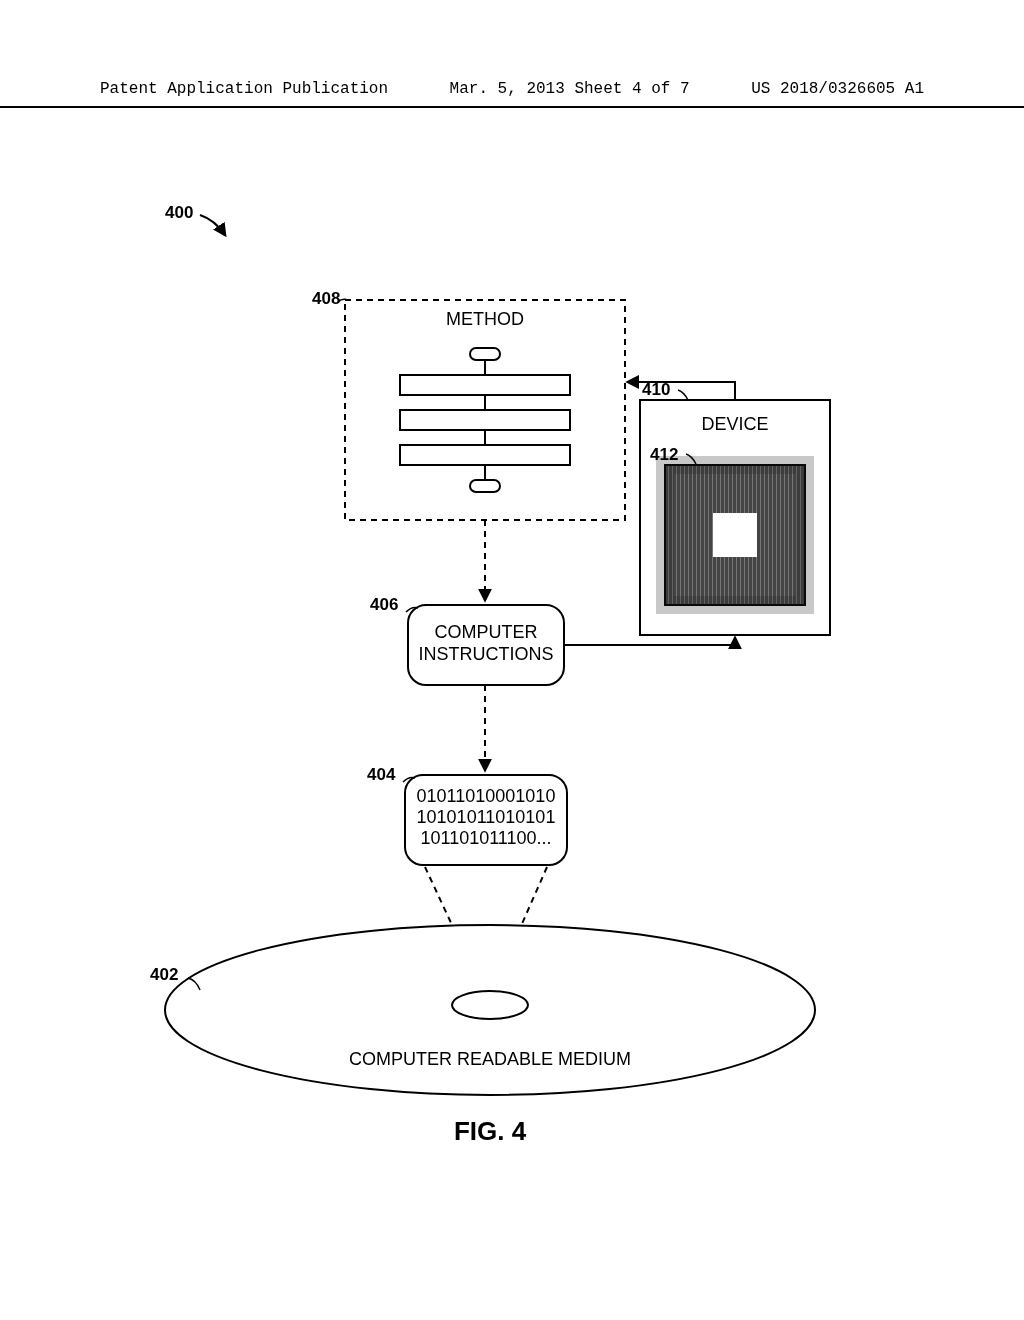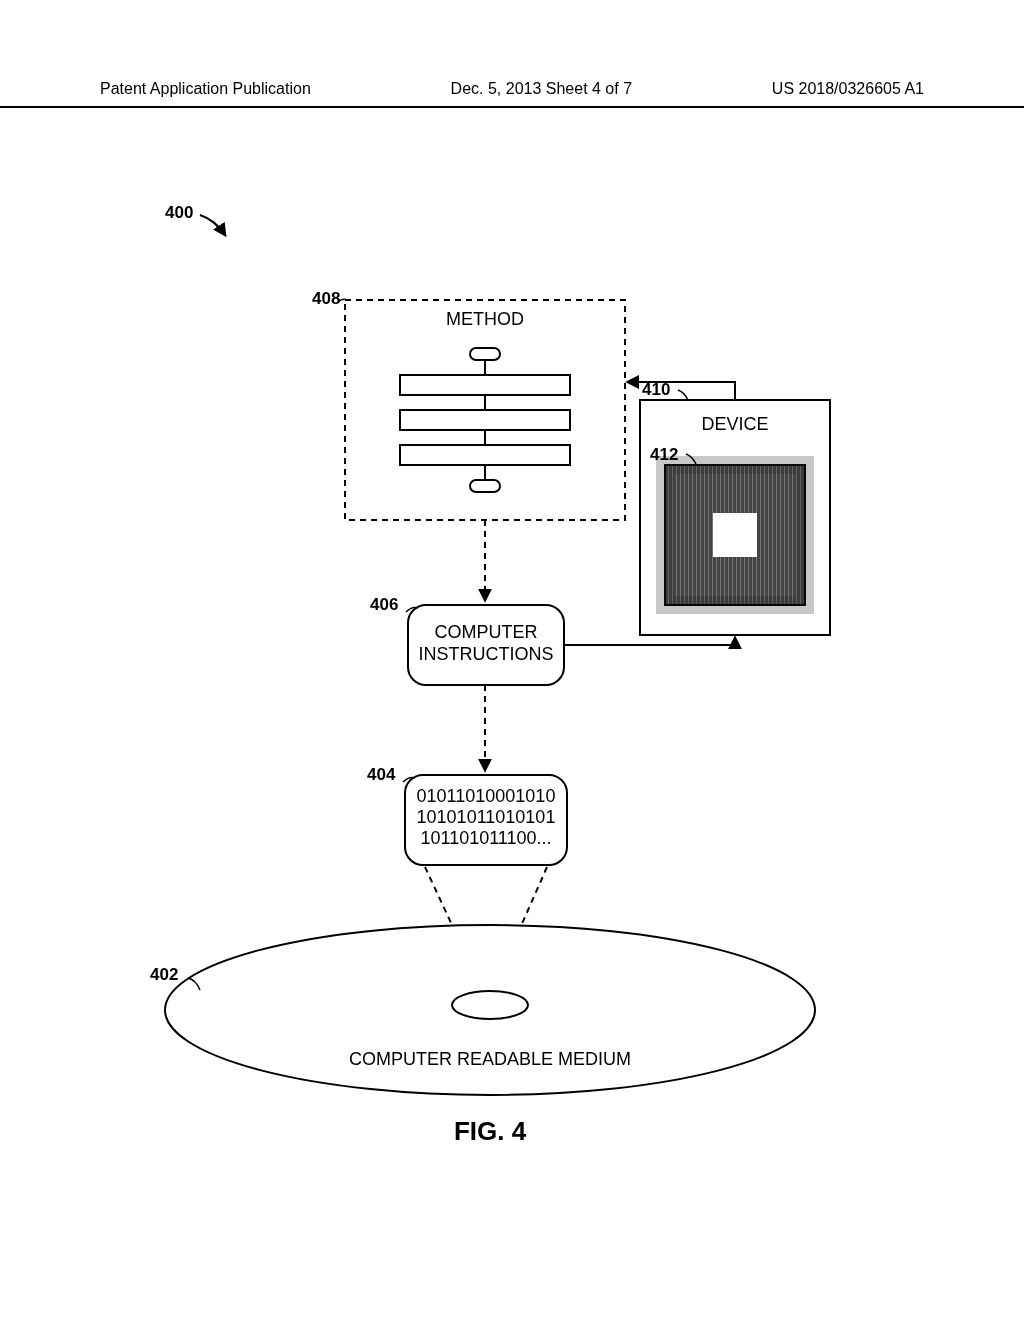--- a/index.html
+++ b/index.html
@@ -13,39 +13,39 @@
   }
   .header {
     position: absolute;
     top: 80px;
     left: 0;
     right: 0;
     border-bottom: 2px solid #000;
     padding: 0 100px 8px 100px;
     font-size: 16px;
   }
-  .header-row { display: flex; justify-content: space-between; }
+  .header-row { display: flex; justify-content: space-between; font-family: Liberation Mono, monospace; }
   .diagram {
     position: absolute;
     left: 0; top: 0;
     width: 1024px;
     height: 1320px;
   }
   text { font-family: Arial, sans-serif; }
   .reflbl { font-size: 17px; font-weight: bold; }
   .boxtext { font-size: 18px; }
   .figcap { font-size: 26px; font-weight: bold; }
 </style>
 </head>
 <body>
 
 <div class="header">
   <div class="header-row">
     <span>Patent Application Publication</span>
-    <span>Dec. 5, 2013  Sheet 4 of 7</span>
+    <span>Mar. 5, 2013  Sheet 4 of 7</span>
     <span>US 2018/0326605 A1</span>
   </div>
 </div>
 
 <svg class="diagram" viewBox="0 0 1024 1320">
   <defs>
     <marker id="arrow" viewBox="0 0 10 10" refX="8" refY="5" markerWidth="7" markerHeight="7" orient="auto-start-reverse">
       <path d="M 0 0 L 10 5 L 0 10 z" fill="#000"></path>
     </marker>
     <pattern id="chipstripes" patternUnits="userSpaceOnUse" width="4" height="4">

